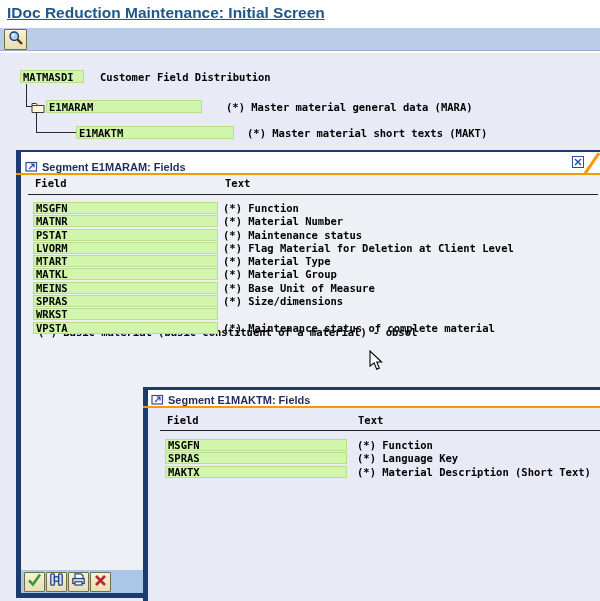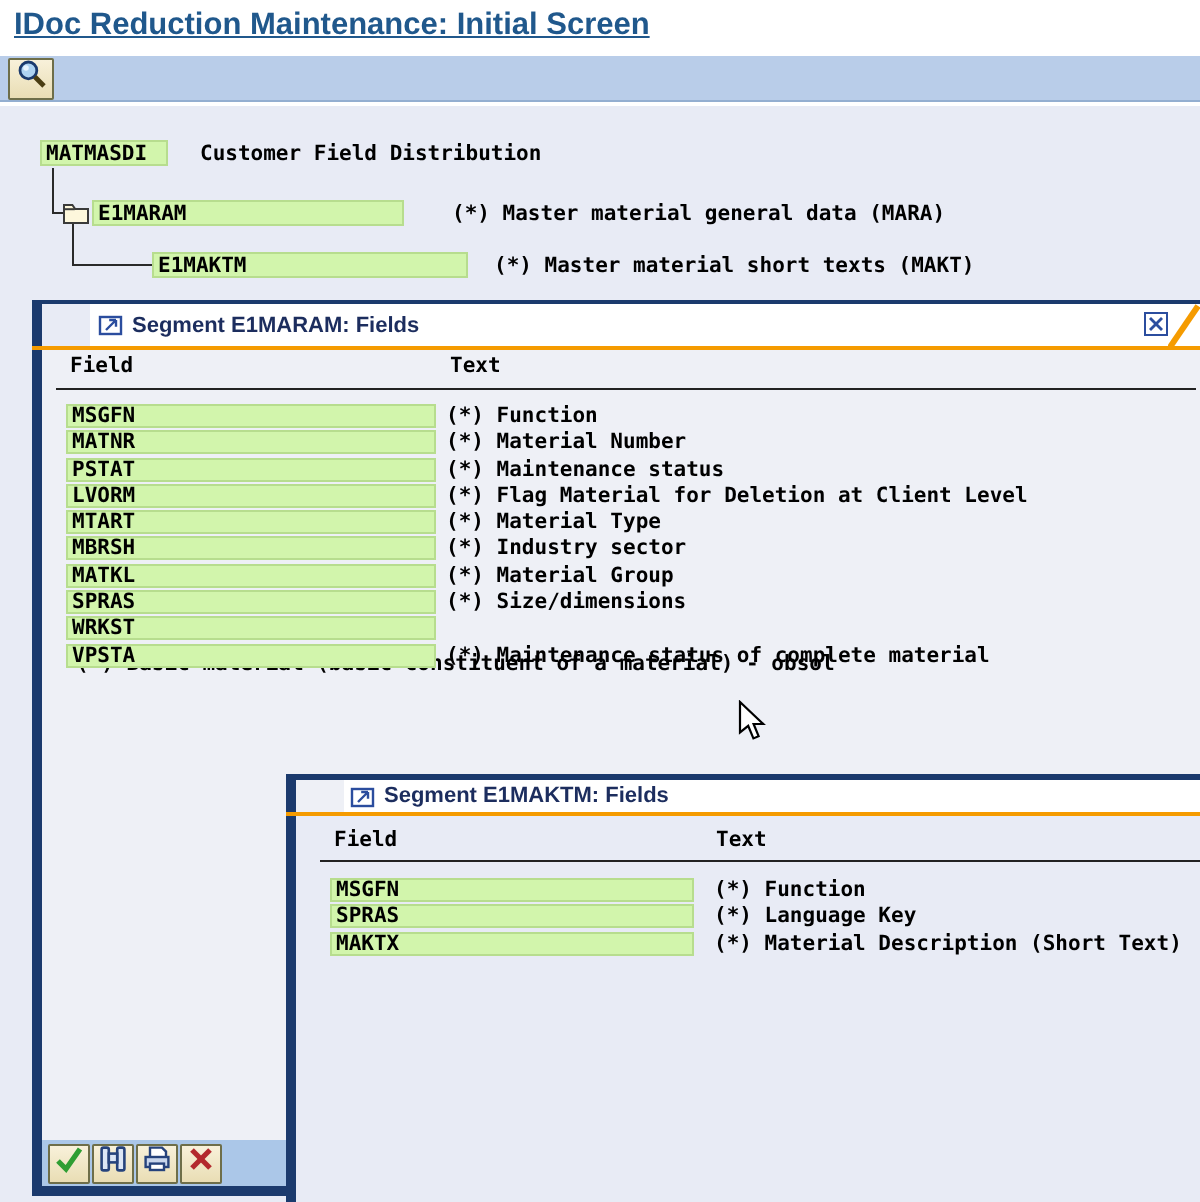--- a/index.html
+++ b/index.html
@@ -21,21 +21,21 @@
 
   
   .hl{background:var(--highlight-green);border:1px solid #b7dd8e;box-sizing:border-box;display:inline-block;height:13px;padding:0 2px;overflow:hidden;}
   .tline{background:#2a2a2a;}
 
   
   .dialog{position:absolute;}
   .edge-l{position:absolute;left:0;top:0;bottom:0;width:5px;background:var(--dialog-border-navy);}
   .edge-t{position:absolute;left:0;top:0;right:0;height:2px;background:var(--dialog-border-navy);}
   .edge-b{position:absolute;left:0;bottom:0;right:0;background:var(--dialog-border-navy);}
-  .dlg-titlebar{position:absolute;background:#ffffff;display:flex;align-items:center;margin-left:24px;}
+  .dlg-titlebar{position:absolute;background:#ffffff;display:flex;align-items:flex-end;}
   .dlg-title{margin-left:4px;font-size:11px;font-weight:bold;color:var(--titlebar-text);white-space:nowrap;}
   .orange-line{position:absolute;left:0;right:0;height:2px;background:var(--accent-orange);}
   .dlg-content{position:absolute;overflow:hidden;}
   .col-hdr{position:absolute;}
   .rule{position:absolute;height:1px;background:#222;}
   .rows{position:absolute;}
   .frow{height:13.3px;position:relative;}
   .fbox{display:inline-block;background:var(--highlight-green);border:1px solid #b7dd8e;box-sizing:border-box;height:12px;
     font-family:"DejaVu Sans Mono", monospace;font-size:10.5px;font-weight:bold;line-height:10px;padding:0 2px;vertical-align:top;overflow:hidden;}
   .ftext{display:inline-block;font-family:"DejaVu Sans Mono", monospace;font-size:10.5px;font-weight:bold;line-height:12px;white-space:pre;vertical-align:top;}
@@ -115,22 +115,22 @@
   <div class="dlg-content" style="left:5px;right:0;top:25px;bottom:28px;background:var(--dialog-content-bg);">
     <span class="col-hdr mono" style="left:14px;top:2px;">Field</span>
     <span class="col-hdr mono" style="left:204px;top:2px;">Text</span>
     <div class="rule" style="left:7px;right:2px;top:19px;"></div>
     <div class="rows" style="left:12px;top:27px;right:0;">
         <div class="frow"><span class="fbox">MSGFN</span><span class="ftext">(*) Function</span></div>
         <div class="frow"><span class="fbox">MATNR</span><span class="ftext">(*) Material Number</span></div>
         <div class="frow"><span class="fbox">PSTAT</span><span class="ftext">(*) Maintenance status</span></div>
         <div class="frow"><span class="fbox">LVORM</span><span class="ftext">(*) Flag Material for Deletion at Client Level</span></div>
         <div class="frow"><span class="fbox">MTART</span><span class="ftext">(*) Material Type</span></div>
-        <div class="frow"><span class="fbox">MBRSH</span><span class="ftext">(*) Industry sector</span></div>
         <div class="frow"><span class="fbox">MATKL</span><span class="ftext">(*) Material Group</span></div>
+        <div class="frow"><span class="fbox">MEINS</span><span class="ftext">(*) Base Unit of Measure</span></div>
         <div class="frow"><span class="fbox">SPRAS</span><span class="ftext">(*) Size/dimensions</span></div>
         <div class="frow"><span class="fbox">WRKST</span><span class="ftext">(*) Basic material (basic constituent of a material) - obsol</span></div>
         <div class="frow"><span class="fbox">VPSTA</span><span class="ftext">(*) Maintenance status of complete material</span></div>
       </div>
   </div>
 
   <div class="dlg-footer" style="left:5px;right:0;bottom:5px;height:23px;">
     <span class="ft-btn">
       <span>
         <svg width="15" height="15" viewBox="0 0 15 15">

